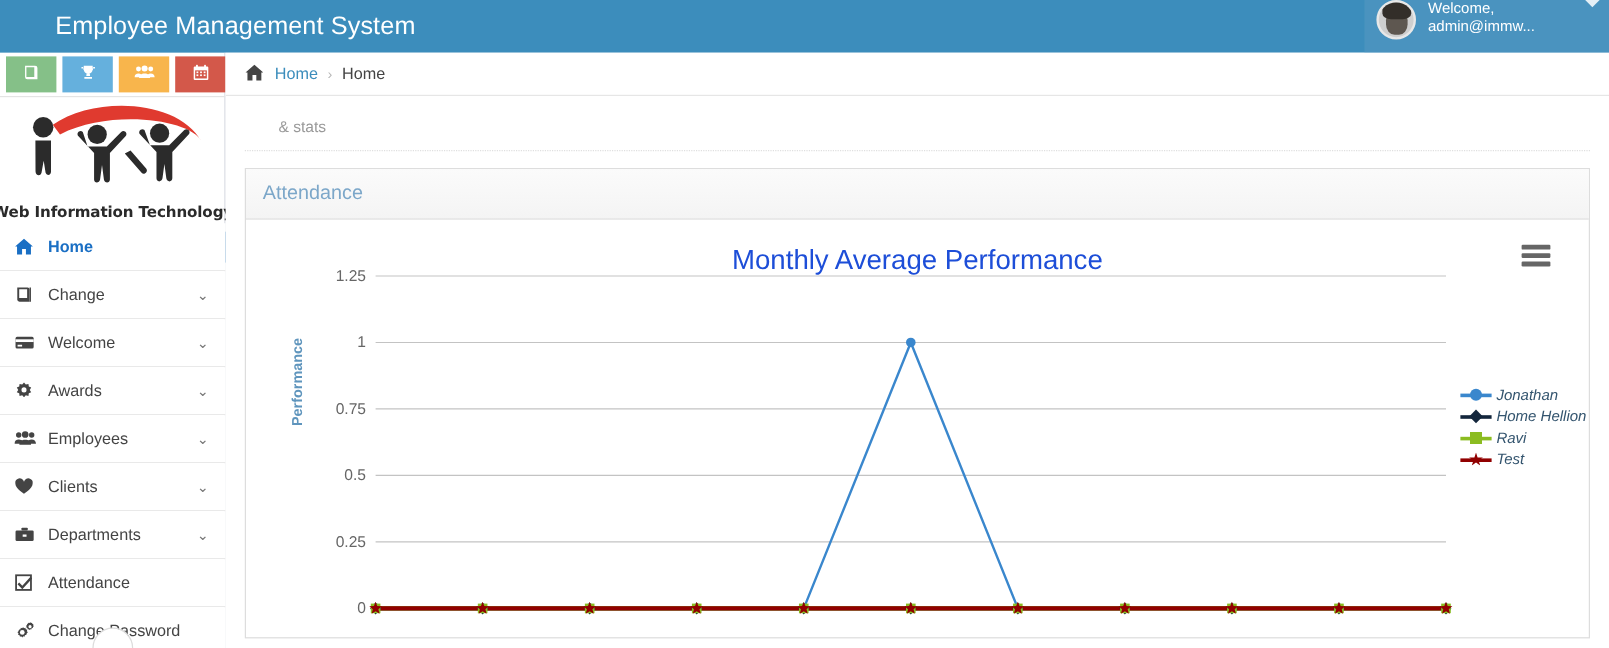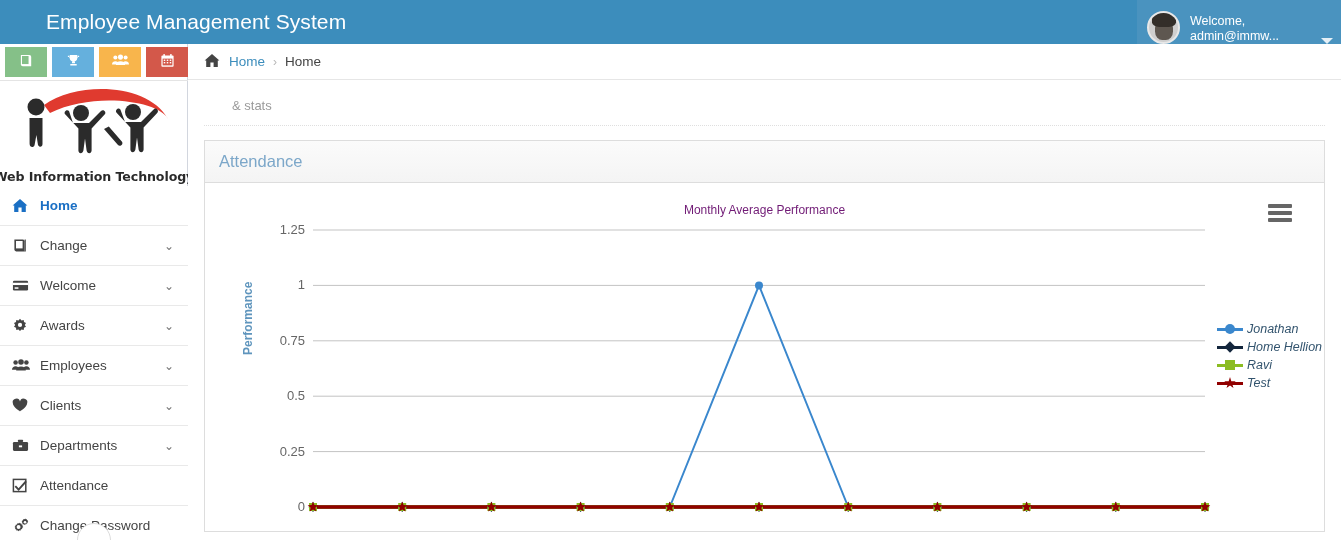--- a/index.html
+++ b/index.html
@@ -16,21 +16,21 @@
   .topbar {
     position: absolute; left: 0; top: 0; width: 1341px; height: 44px;
     background: #3c8dbc; display: flex; align-items: center; padding-left: 34px;
   }
   .brand-title {
     color: #ffffff; font-size: 21px; font-weight: 400;
     padding-left: 12px; letter-spacing: .1px; white-space: nowrap;
   }
   .user-block {
     position: absolute; right: 0; top: 0; height: 44px; width: 204px;
-    background: #4a93bf; display: flex; align-items: flex-end; padding: 0 8px 0 10px;
+    background: #4a93bf; display: flex; align-items: flex-start; padding: 0 8px 0 10px;
     cursor: pointer;
   }
   .avatar {
     width: 33px; height: 33px; border-radius: 50%;
     background: #cfcfcf; border: 2px solid #e8e8e8;
     overflow: hidden; flex: 0 0 auto; position: relative;
   }
   .avatar .face {
     position: absolute; left: 50%; top: 56%; transform: translate(-50%,-50%);
     width: 18px; height: 22px; border-radius: 45% 45% 40% 40%;
@@ -144,21 +144,21 @@
     border-bottom: 1px solid #dddddd; display: flex; align-items: center;
     padding-left: 14px;
   }
   .panel-title { font-size: 16.5px; color: #7ca7c9; font-weight: 400; }
   .panel-body { position: relative; height: 349px; }
 
   
   .chart-wrap { position: absolute; inset: 0; }
   .chart-title {
     position: absolute; left: 0; right: 0; top: 20px; text-align: center;
-    font-size: 12px; color: #701a75; font-family: "Liberation Sans", sans-serif;
+    font-size: 23px; color: #1d4ed8; font-family: "Liberation Sans", sans-serif;
   }
   .export-btn {
     position: absolute; right: 32px; top: 21px; width: 24px; height: 18px;
     display: flex; flex-direction: column; justify-content: space-between;
     cursor: pointer;
   }
   .export-btn span { display: block; height: 4px; background: #666666; border-radius: 1px; }
   .plot-svg { position: absolute; left: 0; top: 0; }
   .ylabel {
     position: absolute; left: 36px; top: 172px;

